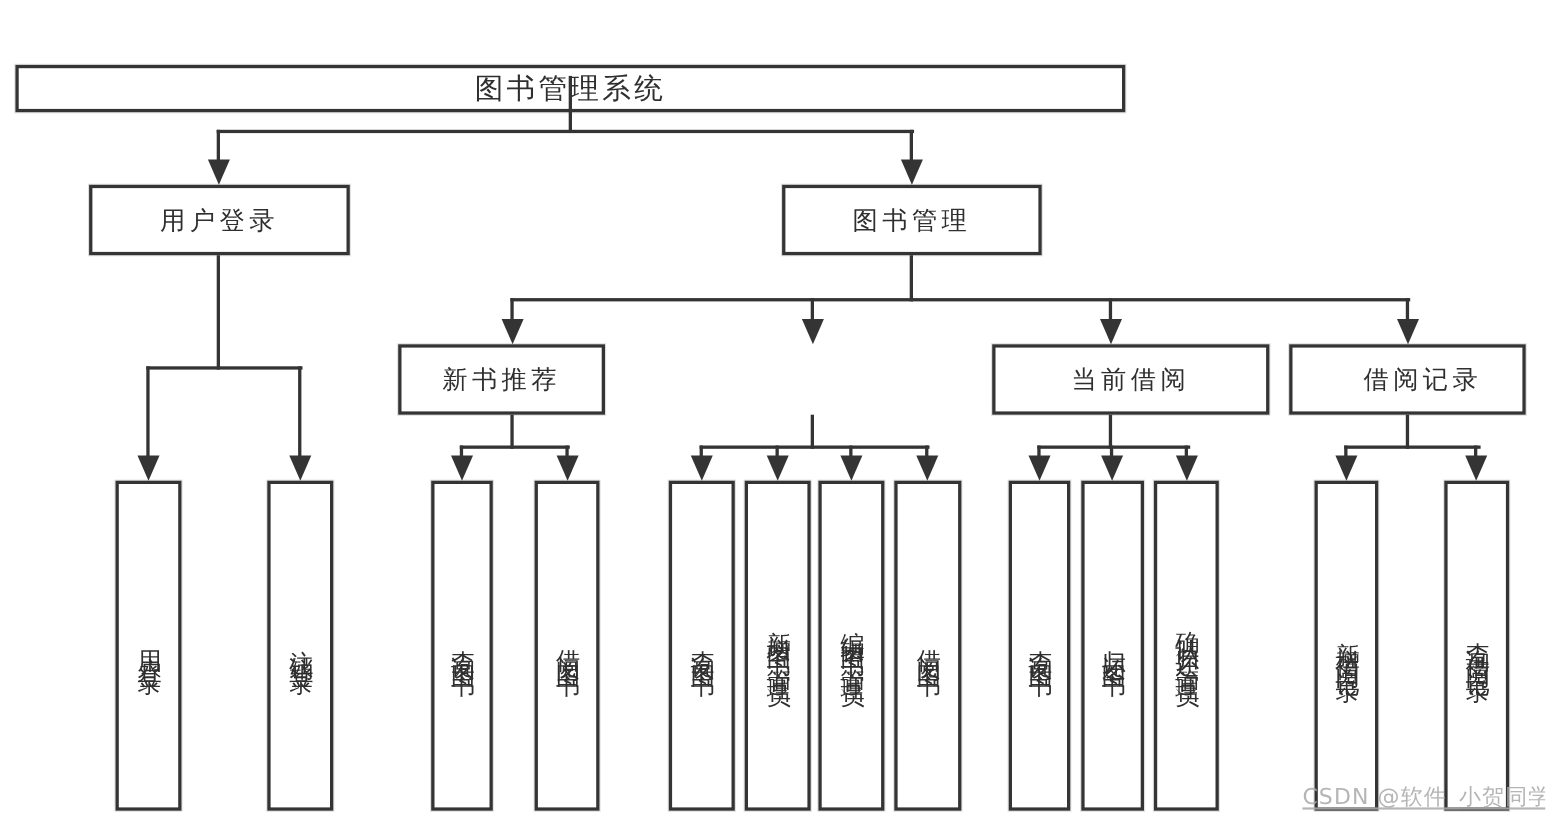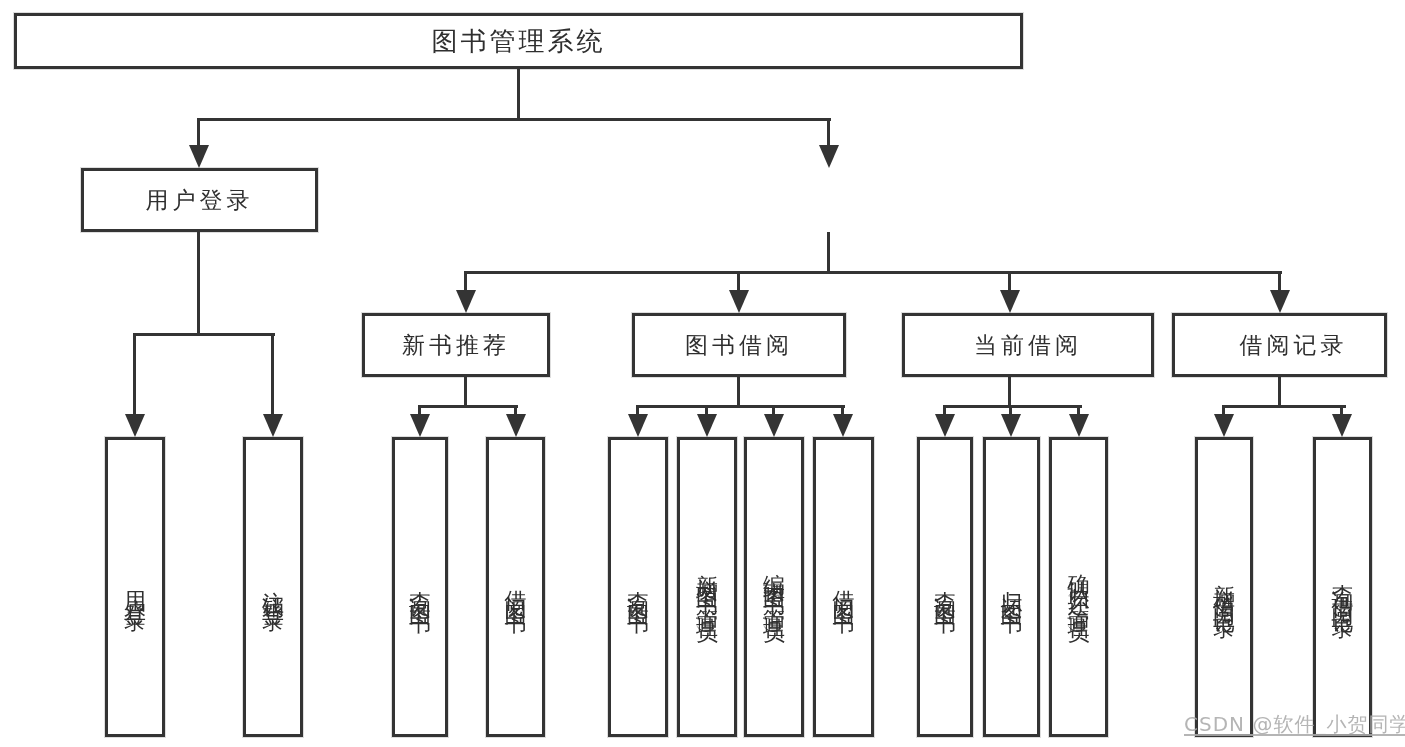--- a/index.html
+++ b/index.html
@@ -27,21 +27,22 @@
   }
   .hnode{
     font-size:23px;
     letter-spacing:4px;
     height:64px;
     white-space:nowrap;
   }
   .rootnode{
     font-size:26px;
     letter-spacing:3px;
-    height:56px;
+    height:43px;
+    margin-top:46px;
   }
   .leaf{
     height:300px;
     writing-mode:vertical-rl;
     text-orientation:mixed;
     font-size:22px;
     line-height:1;
     letter-spacing:7px;
   }
   .v-line,.h-line{position:absolute;background:var(--line);}
@@ -67,23 +68,23 @@
   }
 </style>
 </head>
 <body>
 
 <div class="canvas">
 
   <div class="node rootnode" style="left:14px;top:13px;width:1009px;">图书管理系统</div>
 
   <div class="node hnode" style="left:81px;top:168px;width:237px;">用户登录</div>
+  <div class="node hnode" style="left:711px;top:168px;width:236px;">图书管理</div>
 
   <div class="node hnode" style="left:362px;top:313px;width:188px;">新书推荐</div>
-  <div class="node hnode" style="left:632px;top:313px;width:214px;">图书借阅</div>
   <div class="node hnode" style="left:902px;top:313px;width:252px;">当前借阅</div>
   <div class="node hnode" style="left:1172px;top:313px;width:215px;padding-left:28px;">借阅记录</div>
 
   <div class="node leaf" style="left:105px;top:437px;width:60px;">用户登录</div>
   <div class="node leaf" style="left:243px;top:437px;width:60px;">注销登录</div>
 
   <div class="node leaf" style="left:392px;top:437px;width:56px;">查询图书</div>
   <div class="node leaf" style="left:486px;top:437px;width:59px;">借阅图书</div>
 
   <div class="node leaf" style="left:608px;top:437px;width:60px;">查询图书</div>

